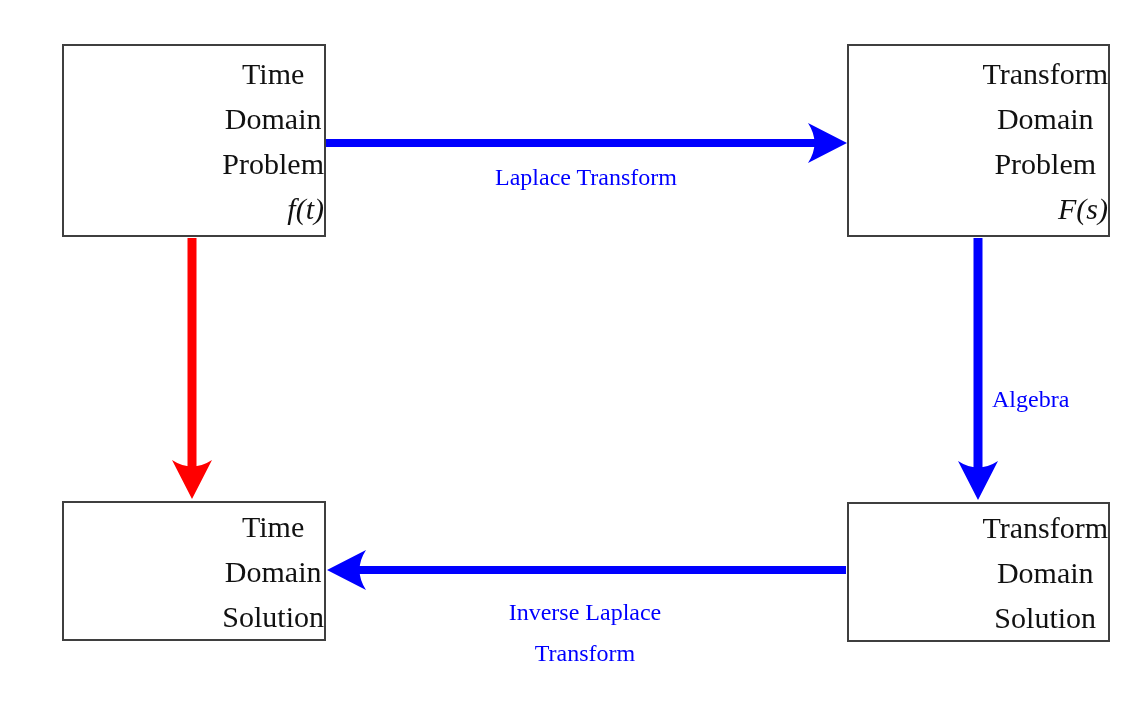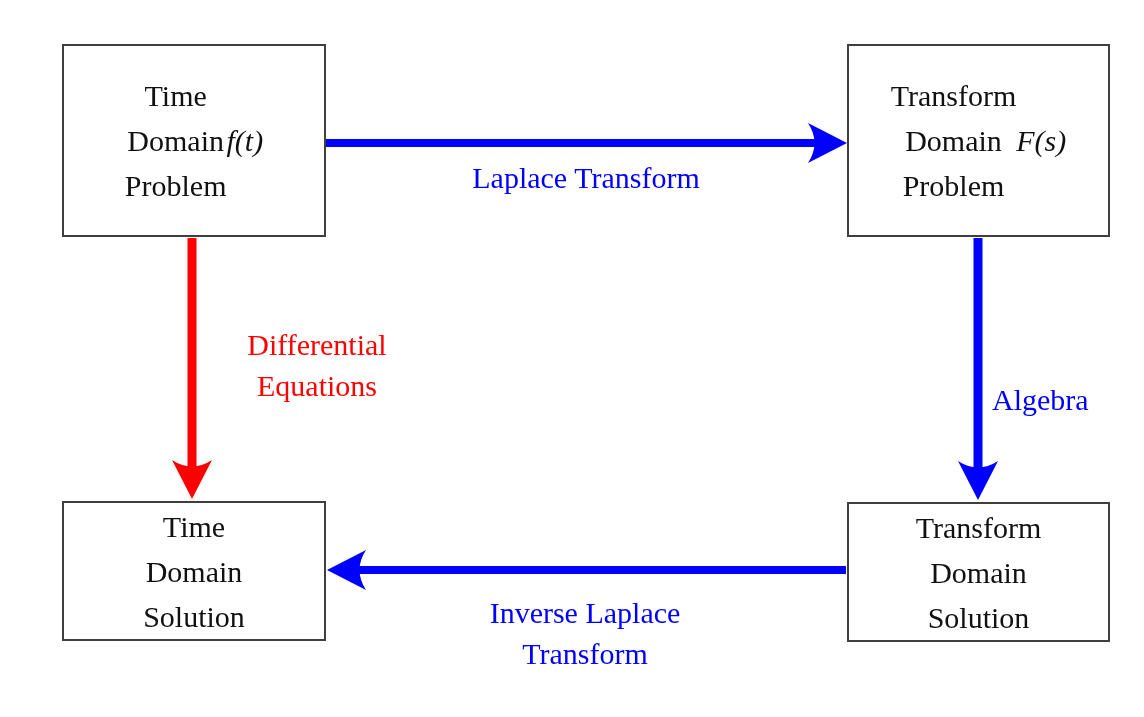--- a/index.html
+++ b/index.html
@@ -14,43 +14,43 @@
     height: 717px;
     background: #ffffff;
     overflow: hidden;
   }
   .node-box {
     position: absolute;
     border: 2px solid #3f3f3f;
     background: #ffffff;
     box-sizing: border-box;
     display: flex;
-    flex-direction: row;
-    align-items: center;
+    flex-direction: column;
+    align-items: flex-end;
     justify-content: center;
     text-align: center;
     color: #111111;
     font-size: 30px;
     line-height: 45px;
   }
   .node-lines { white-space: pre-line; }
   .node-math  { font-style: italic; }
   .box-tl { left: 62px;  top: 44px;  width: 264px; height: 193px; }
   .box-tr { left: 847px; top: 44px;  width: 263px; height: 193px; }
   .box-bl { left: 62px;  top: 501px; width: 264px; height: 140px; }
   .box-br { left: 847px; top: 502px; width: 263px; height: 140px; }
   .arrows-svg {
     position: absolute;
     left: 0; top: 0;
     width: 1144px;
     height: 717px;
   }
   .edge-label {
     position: absolute;
-    font-size: 30px;
+    font-size: 24px;
     text-align: center;
     white-space: pre-line;
     line-height: 41px;
   }
   .label-blue { color: #0000ff; }
   .label-red  { color: #ff0000; }
   .label-laplace      { left: 396px; top: 157px; width: 380px; }
   .label-algebra      { left: 992px; top: 347px; width: 140px; text-align: left; margin-top: 32px; }
   .label-differential { left: 167px; top: 324px; width: 300px; }
   .label-inverse      { left: 385px; top: 592px; width: 400px; text-align: center; }
@@ -106,19 +106,17 @@
   <div class="node-box box-br">
     <div class="node-lines">Transform
 Domain
 Solution</div>
   </div>
 
   <div class="edge-label label-blue label-laplace">Laplace Transform</div>
 
   <div class="edge-label label-blue label-algebra">Algebra</div>
 
-  <div class="edge-label label-red label-differential">Differential
-Equations</div>
 
   <div class="edge-label label-blue label-inverse">Inverse Laplace
 Transform</div>
 
 </div>
 
 </body></html>

